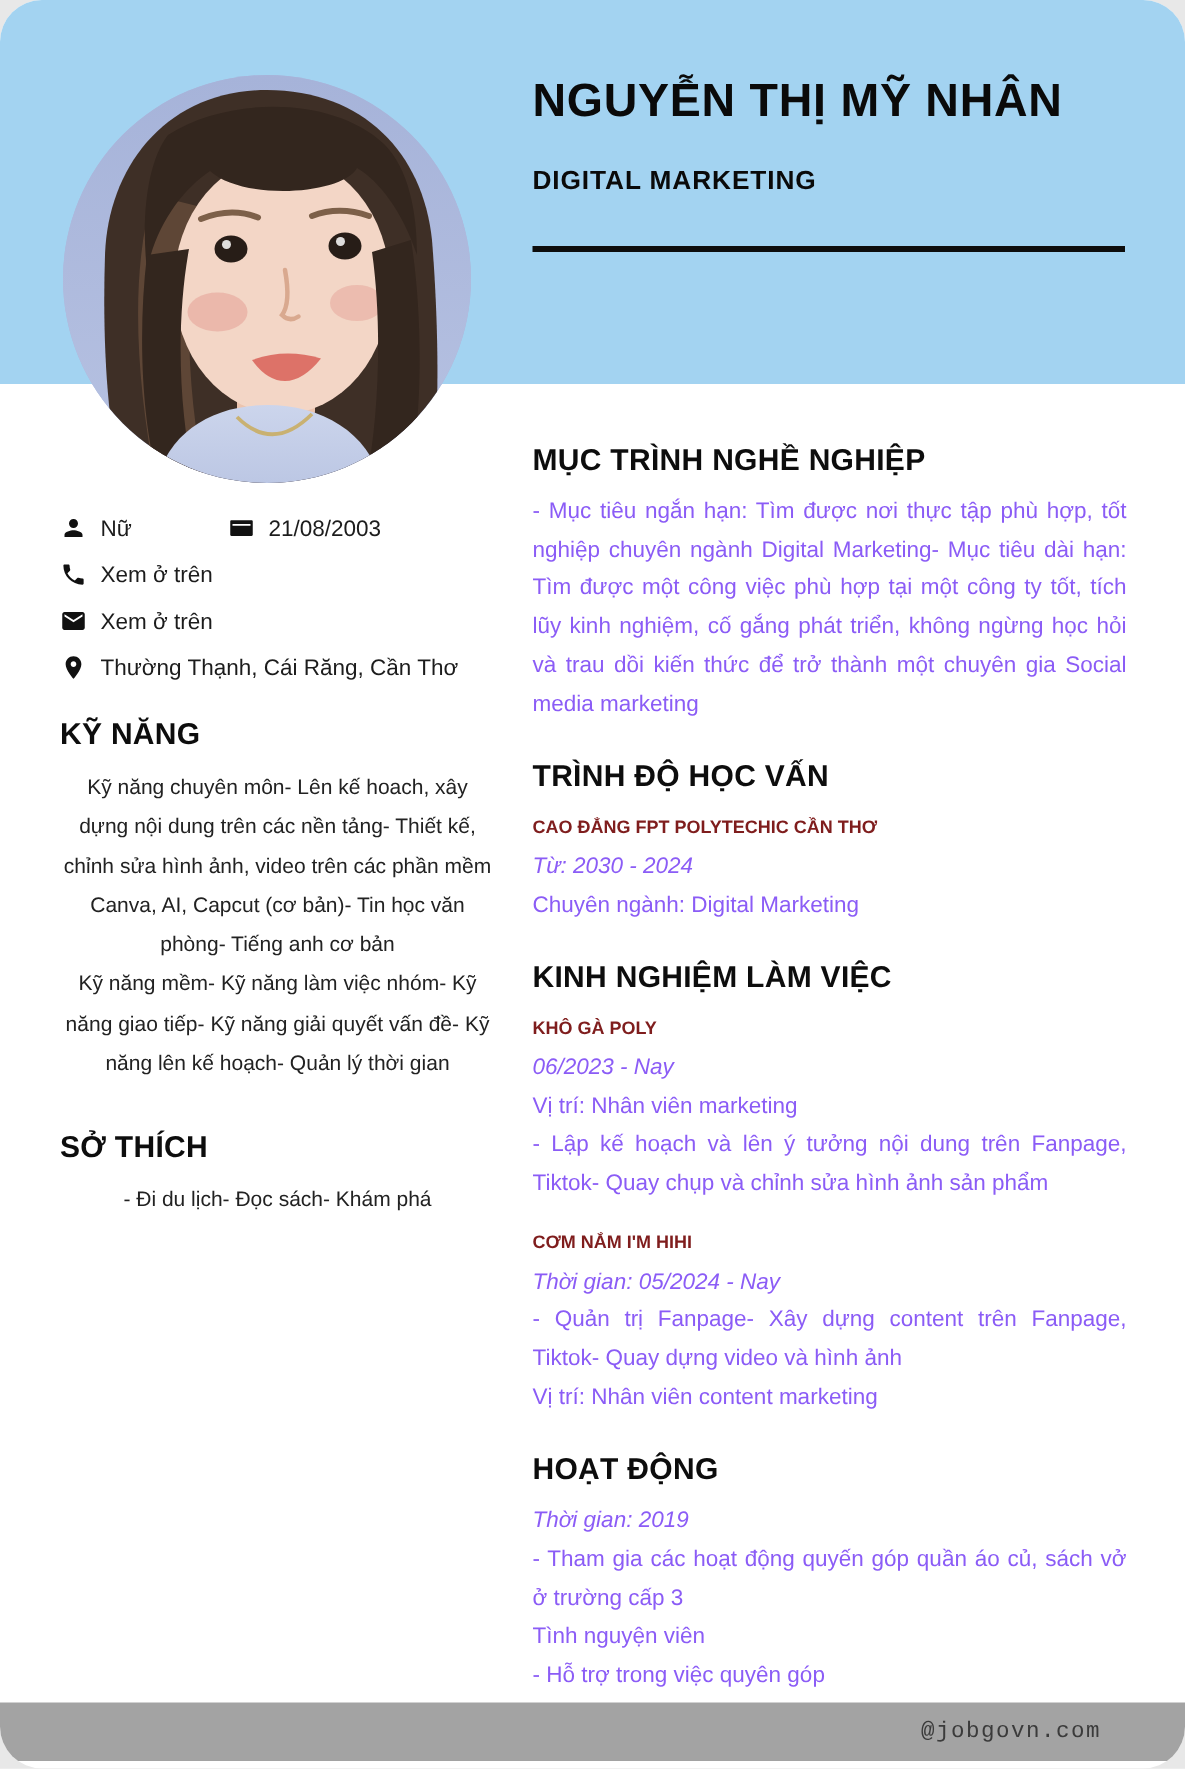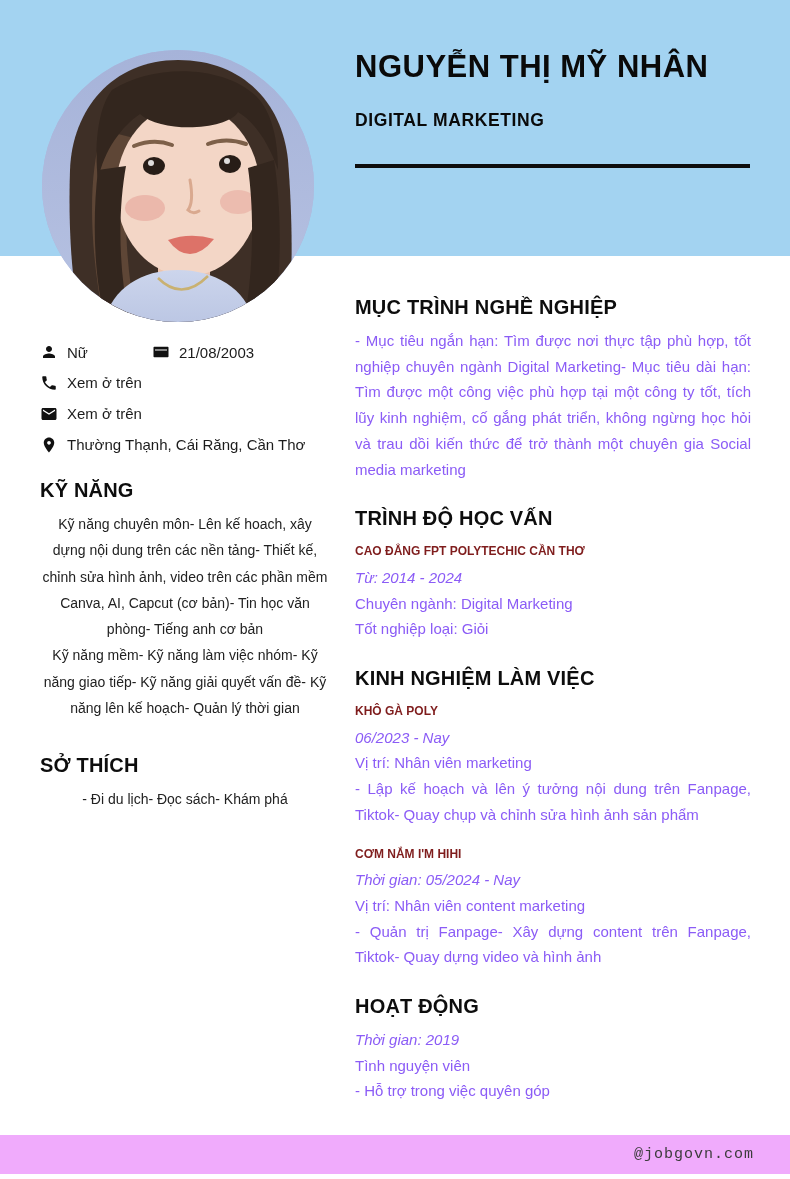--- a/index.html
+++ b/index.html
@@ -6,36 +6,37 @@
   html, body { background: #e8e8e8; }
   .page {
     position: relative;
     width: 790px;
     height: 1179px;
     background: #ffffff;
     margin: 0 auto;
     overflow: hidden;
     font-family: "Liberation Sans", sans-serif;
     color: #1f1f1f;
+    border-radius: 28px;
   }
   .header-band {
     position: absolute;
     left: 0; top: 0;
     width: 790px; height: 256px;
     background: #a3d3f1;
   }
   .footer-band {
     position: absolute;
     left: 0; top: 1135px;
     width: 790px; height: 39px;
-    background: #f0abfc;
+    background: #a3a3a3;
     display: flex;
     align-items: center;
     justify-content: flex-end;
-    padding-right: 36px;
+    padding-right: 56px;
   }
   .footer-band span {
     font-family: "Liberation Mono", "DejaVu Sans Mono", monospace;
     font-size: 15px;
     color: #3b3b3b;
     letter-spacing: 1px;
   }
   .photo-wrap {
     position: absolute;
     left: 42px; top: 50px;
@@ -71,21 +72,21 @@
     background: #0d0d0d;
   }
   
   .left-col {
     position: absolute;
     left: 40px; top: 343px;
     width: 290px;
   }
   .contact-row {
     display: flex;
-    align-items: flex-start;
+    align-items: flex-end;
     margin-bottom: 13px;
     font-size: 15px;
     color: #1c1c1c;
   }
   .contact-pair { display: flex; align-items: center; }
   .contact-pair.first { width: 112px; }
   .contact-row .icon { width: 18px; height: 18px; margin-right: 9px; flex: 0 0 auto; }
   .icon svg { display: block; width: 100%; height: 100%; }
   .section-h {
     font-size: 20px;
@@ -248,46 +249,46 @@
   <div class="right-col">
 
     <section>
       <div class="section-h">MỤC TRÌNH NGHỀ NGHIỆP</div>
       <p class="just">- Mục tiêu ngắn hạn: Tìm được nơi thực tập phù hợp, tốt nghiệp chuyên ngành Digital Marketing- Mục tiêu dài hạn: Tìm được một công việc phù hợp tại một công ty tốt, tích lũy kinh nghiệm, cố gắng phát triển, không ngừng học hỏi và trau dồi kiến thức để trở thành một chuyên gia Social media marketing</p>
     </section>
 
     <section>
       <div class="section-h">TRÌNH ĐỘ HỌC VẤN</div>
       <div class="sub-h">CAO ĐẲNG FPT POLYTECHIC CẦN THƠ</div>
-      <div class="line italic">Từ: 2014 - 2024</div>
+      <div class="line italic">Từ: 2030 - 2024</div>
       <div class="line">Chuyên ngành: Digital Marketing</div>
-      <div class="line">Tốt nghiệp loại: Giỏi</div>
     </section>
 
     <section>
       <div class="section-h">KINH NGHIỆM LÀM VIỆC</div>
 
       <div class="job-block">
         <div class="sub-h">KHÔ GÀ POLY</div>
         <div class="line italic">06/2023 - Nay</div>
         <div class="line">Vị trí: Nhân viên marketing</div>
         <div class="line just">- Lập kế hoạch và lên ý tưởng nội dung trên Fanpage, Tiktok- Quay chụp và chỉnh sửa hình ảnh sản phẩm</div>
       </div>
 
       <div class="job-block">
         <div class="sub-h">CƠM NẮM I'M HIHI</div>
         <div class="line italic">Thời gian: 05/2024 - Nay</div>
+        <div class="line just">- Quản trị Fanpage- Xây dựng content trên Fanpage, Tiktok- Quay dựng video và hình ảnh</div>
         <div class="line">Vị trí: Nhân viên content marketing</div>
-        <div class="line just">- Quản trị Fanpage- Xây dựng content trên Fanpage, Tiktok- Quay dựng video và hình ảnh</div>
       </div>
     </section>
 
     <section>
       <div class="section-h">HOẠT ĐỘNG</div>
       <div class="line italic">Thời gian: 2019</div>
+      <div class="line just">- Tham gia các hoạt động quyến góp quần áo củ, sách vở ở trường cấp 3</div>
       <div class="line">Tình nguyện viên</div>
       <div class="line">- Hỗ trợ trong việc quyên góp</div>
     </section>
 
   </div>
 
   <div class="footer-band">
     <span>@jobgovn.com</span>
   </div>
 

